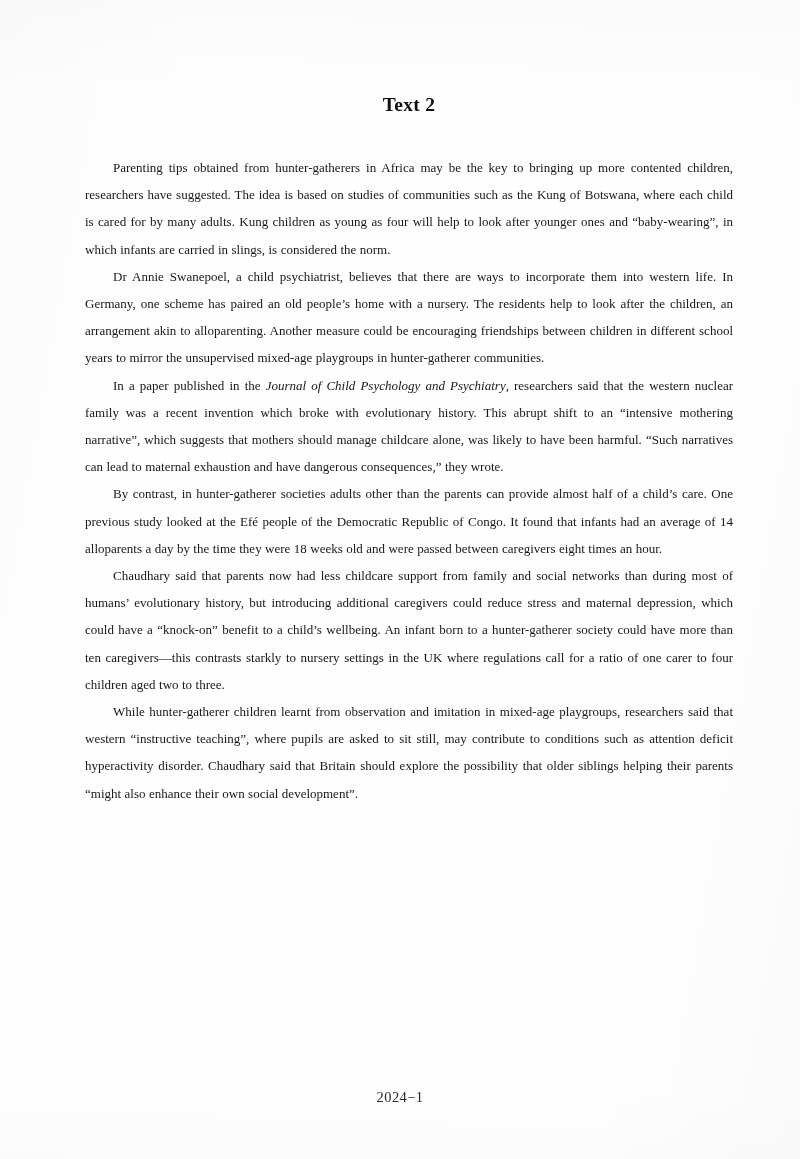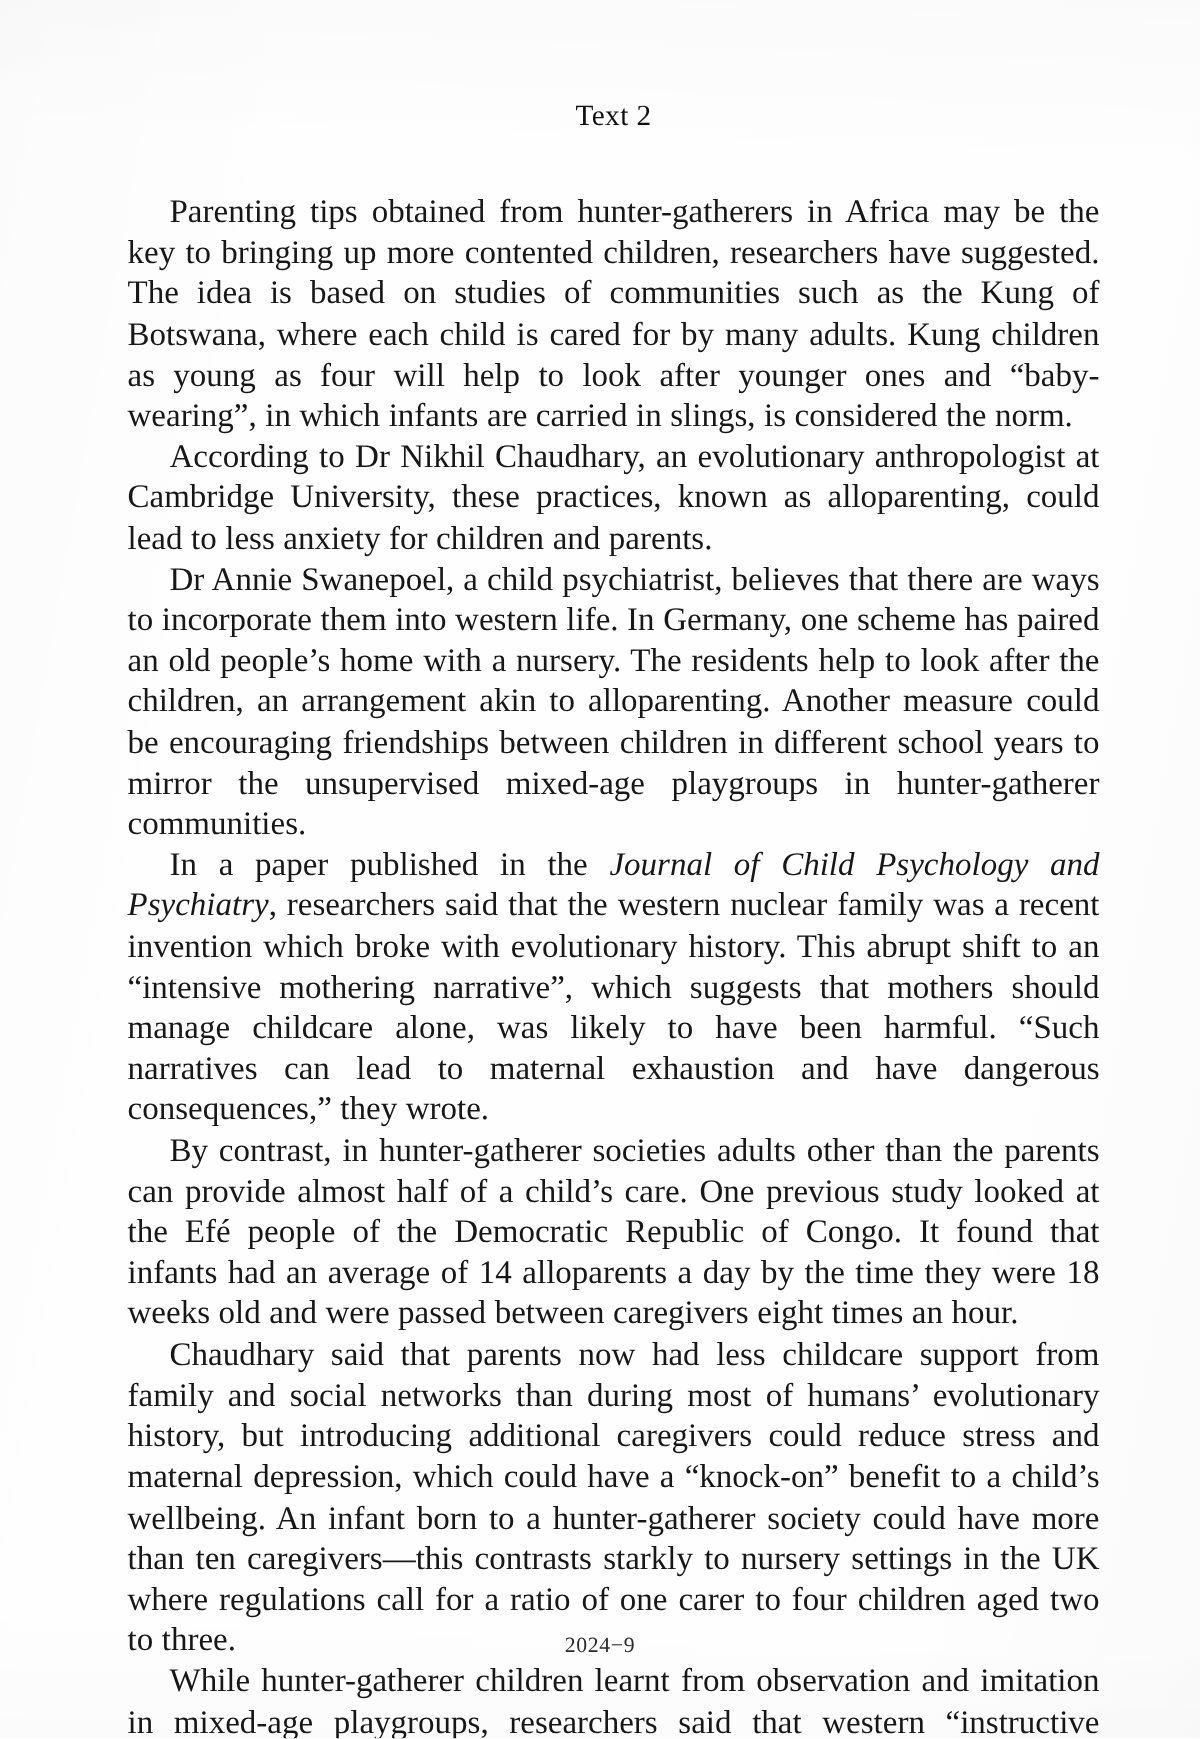--- a/index.html
+++ b/index.html
@@ -31,35 +31,35 @@
       linear-gradient(182deg, rgba(0,0,0,0.014) 0%, rgba(0,0,0,0) 10%, rgba(0,0,0,0) 92%, rgba(0,0,0,0.01) 100%);
   }
   .content {
     position: absolute;
     left: 85px;
     top: 0;
     width: 648px;
   }
   .doc-heading {
     text-align: center;
-    font-weight: normal;
+    font-weight: bold;
     font-size: 19.5px;
     letter-spacing: 0.3px;
     margin: 0;
-    padding-top: 67px;
+    padding-top: 94px;
     color: #101010;
   }
   .body-text {
     margin-top: 38px;
   }
   p.para {
     margin: 0;
     text-indent: 28px;
     text-align: justify;
-    font-size: 22px;
+    font-size: 13px;
     line-height: 27.2px;
     color: #171717;
     word-spacing: 0.2px;
   }
   p.para em {
   }
   .page-footer {
     position: absolute;
     left: 0;
     right: 0;
@@ -74,23 +74,22 @@
 <body>
 
 <div class="page">
   <div class="scan-tone"></div>
 
   <div class="content">
     <h1 class="doc-heading">Text 2</h1>
 
     <div class="body-text">
         <p class="para">Parenting tips obtained from hunter-gatherers in Africa may be the key to bringing up more contented children, researchers have suggested. The idea is based on studies of communities such as the Kung of Botswana, where each child is cared for by many adults. Kung children as young as four will help to look after younger ones and “baby-wearing”, in which infants are carried in slings, is considered the norm.</p>
-        <p class="para">According to Dr Nikhil Chaudhary, an evolutionary anthropologist at Cambridge University, these practices, known as alloparenting, could lead to less anxiety for children and parents.</p>
         <p class="para">Dr Annie Swanepoel, a child psychiatrist, believes that there are ways to incorporate them into western life. In Germany, one scheme has paired an old people’s home with a nursery. The residents help to look after the children, an arrangement akin to alloparenting. Another measure could be encouraging friendships between children in different school years to mirror the unsupervised mixed-age playgroups in hunter-gatherer communities.</p>
         <p class="para">In a paper published in the <em>Journal of Child Psychology and Psychiatry</em>, researchers said that the western nuclear family was a recent invention which broke with evolutionary history. This abrupt shift to an “intensive mothering narrative”, which suggests that mothers should manage childcare alone, was likely to have been harmful. “Such narratives can lead to maternal exhaustion and have dangerous consequences,” they wrote.</p>
         <p class="para">By contrast, in hunter-gatherer societies adults other than the parents can provide almost half of a child’s care. One previous study looked at the Efé people of the Democratic Republic of Congo. It found that infants had an average of 14 alloparents a day by the time they were 18 weeks old and were passed between caregivers eight times an hour.</p>
         <p class="para">Chaudhary said that parents now had less childcare support from family and social networks than during most of humans’ evolutionary history, but introducing additional caregivers could reduce stress and maternal depression, which could have a “knock-on” benefit to a child’s wellbeing. An infant born to a hunter-gatherer society could have more than ten caregivers—this contrasts starkly to nursery settings in the UK where regulations call for a ratio of one carer to four children aged two to three.</p>
         <p class="para">While hunter-gatherer children learnt from observation and imitation in mixed-age playgroups, researchers said that western “instructive teaching”, where pupils are asked to sit still, may contribute to conditions such as attention deficit hyperactivity disorder. Chaudhary said that Britain should explore the possibility that older siblings helping their parents “might also enhance their own social development”.</p>
       </div>
   </div>
 
-  <div class="page-footer">2024−9</div>
+  <div class="page-footer">2024−1</div>
 </div>
 
 </body></html>

